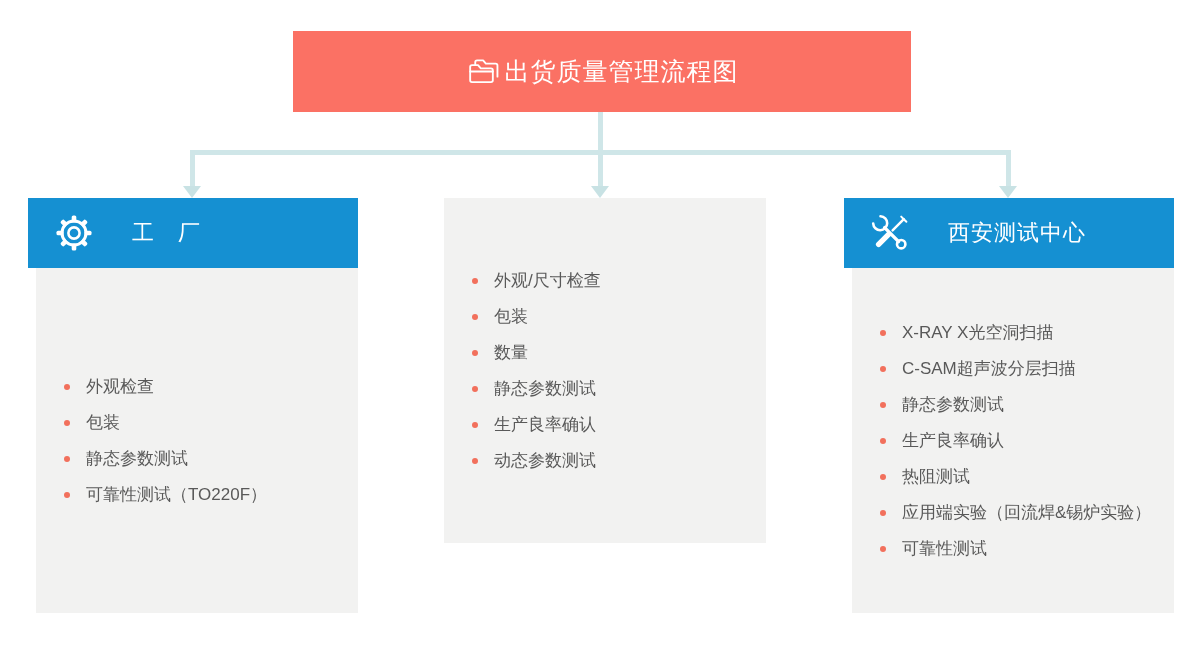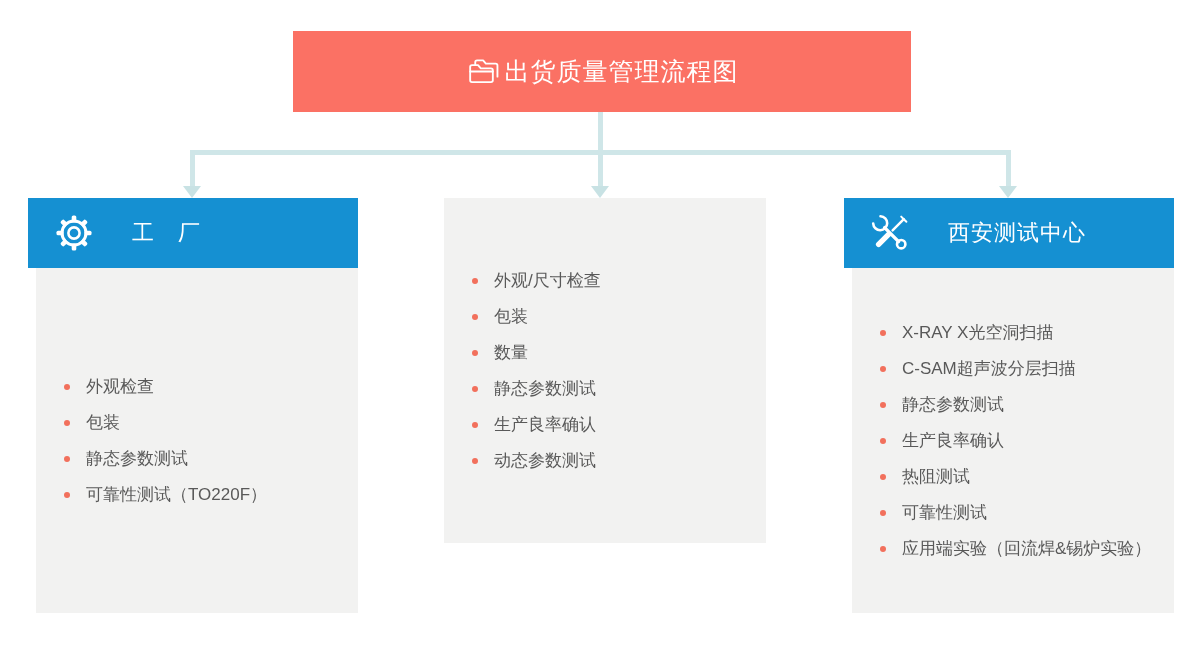--- a/index.html
+++ b/index.html
@@ -190,23 +190,23 @@
         <li>
             <span class="dot"></span>
             <span class="item-text">生产良率确认</span>
           </li>
         <li>
             <span class="dot"></span>
             <span class="item-text">热阻测试</span>
           </li>
         <li>
             <span class="dot"></span>
+            <span class="item-text">应用端实验（回流焊&amp;锡炉实验）</span>
+          </li>
+        <li>
+            <span class="dot"></span>
             <span class="item-text">可靠性测试</span>
           </li>
-        <li>
-            <span class="dot"></span>
-            <span class="item-text">应用端实验（回流焊&amp;锡炉实验）</span>
-          </li>
       </ul>
     </div>
   </div>
 
 </div>
 
 </body></html>

